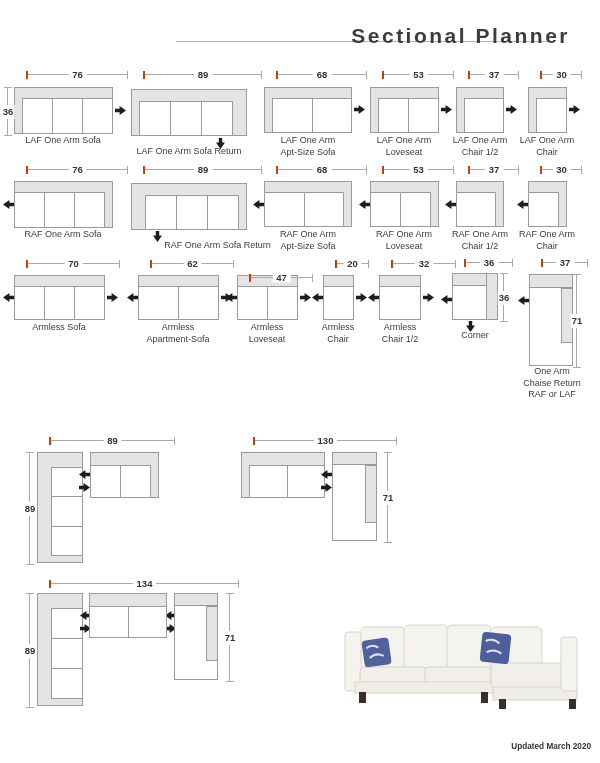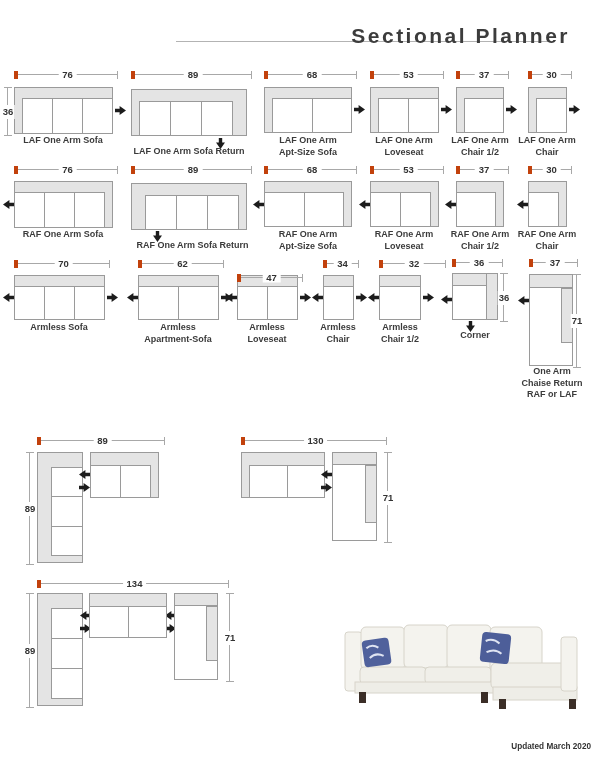--- a/index.html
+++ b/index.html
@@ -11,29 +11,29 @@
   .config-heading{position:absolute;left:55px;top:394px;font-size:17.5px;font-weight:bold;
          color:#2e2e2e;letter-spacing:0.2px;white-space:nowrap;}
   .piece{position:absolute;box-sizing:border-box;background:#e4e4e4;border:1px solid #9a9a9a;}
   .piece.white{background:#fff;}
   .grayblock{position:absolute;box-sizing:border-box;background:#e4e4e4;border:1px solid #9a9a9a;}
   .seat{position:absolute;box-sizing:border-box;background:#fff;border:1px solid #9a9a9a;display:flex;}
   .seat.h{flex-direction:column;}
   .cushion{flex:1;}
   .seat.v > .cushion + .cushion{border-left:1px solid #9a9a9a;}
   .seat.h > .cushion + .cushion{border-top:1px solid #9a9a9a;}
-  .hdim{position:absolute;height:8px;border-left:4px solid #c2410c;border-right:1px solid #a8a8a8;}
+  .hdim{position:absolute;height:8px;border-left:2px solid #c2410c;border-right:1px solid #a8a8a8;margin-left:12px;}
   .hdim::before{content:"";position:absolute;left:0;right:0;top:3px;border-top:1px solid #a8a8a8;}
   .hdim .lbl{position:absolute;left:50%;top:50%;transform:translate(-50%,-55%);background:#fff;
          padding:0 4px;font-size:9.5px;font-weight:bold;color:#333;line-height:10px;}
   .vdim{position:absolute;width:8px;border-top:1px solid #a8a8a8;border-bottom:1px solid #a8a8a8;}
   .vdim::before{content:"";position:absolute;top:0;bottom:0;left:3px;border-left:1px solid #a8a8a8;}
   .vdim .lbl{position:absolute;left:50%;top:50%;transform:translate(-50%,-50%);background:#fff;
          padding:2px 1px;font-size:9.5px;font-weight:bold;color:#333;line-height:10px;}
-  .cap{position:absolute;transform:translateX(-50%);font-size:9px;font-weight:bold;color:#3b3b3b;
+  .cap{position:absolute;transform:translateX(-50%);font-size:9px;font-weight:normal;color:#3b3b3b;
          line-height:11.5px;text-align:center;white-space:nowrap;}
   .cap span{display:block;}
   .arrow{position:absolute;width:11px;height:9px;}
   .arrow svg{display:block;width:11px;height:9px;}
   .arrow.dir-l svg{transform:scaleX(-1);}
   .arrow.dir-d svg{transform:rotate(90deg);}
   .footnote{position:absolute;left:10px;top:743px;font-size:7.6px;color:#5f5f5f;white-space:nowrap;}
   .updated{position:absolute;right:9px;top:742px;font-size:8.2px;font-weight:bold;color:#333;white-space:nowrap;}
   .photo{position:absolute;left:333px;top:597px;width:252px;height:113px;}
 </style>
@@ -180,21 +180,21 @@
         </div>
       </div>
       <div class="hdim" style="left: 131px; top: 166px; width: 116px;">
         <span class="lbl">89</span>
       </div>
       <div class="arrow dir-d" style="left: 152px; top: 232px;">
         <svg viewBox="0 0 11 9" xmlns="http://www.w3.org/2000/svg">
           <path d="M0 2.8 H4.6 V0 L11 4.5 L4.6 9 V6.2 H0 Z" fill="#1c1c1c"></path>
         </svg>
       </div>
-      <div class="cap" style="left: 179px; top: 240px; padding-left: 27px;">
+      <div class="cap" style="left: 204px; top: 240px; padding-left: 27px;">
         <span>RAF One Arm Sofa Return</span>
       </div>
       <div class="piece" style="left: 264px; top: 181px; width: 88px; height: 46px;">
         <div class="seat v" style="inset: 10px 7px -1px -1px;">
           <div class="cushion"></div>
           <div class="cushion"></div>
         </div>
       </div>
       <div class="hdim" style="left: 264px; top: 166px; width: 88px;">
         <span class="lbl">68</span>
@@ -328,21 +328,21 @@
       <div class="cap" style="left: 267px; top: 322px;">
         <span>Armless</span>
         <span>Loveseat</span>
       </div>
       <div class="piece" style="left: 323px; top: 275px; width: 31px; height: 45px;">
         <div class="seat v" style="inset: 10px -1px -1px;">
           <div class="cushion"></div>
         </div>
       </div>
       <div class="hdim" style="left: 323px; top: 260px; width: 31px;">
-        <span class="lbl">34</span>
+        <span class="lbl">20</span>
       </div>
       <div class="arrow dir-l" style="left: 312px; top: 293px;">
         <svg viewBox="0 0 11 9" xmlns="http://www.w3.org/2000/svg">
           <path d="M0 2.8 H4.6 V0 L11 4.5 L4.6 9 V6.2 H0 Z" fill="#1c1c1c"></path>
         </svg>
       </div>
       <div class="arrow dir-r" style="left: 356px; top: 293px;">
         <svg viewBox="0 0 11 9" xmlns="http://www.w3.org/2000/svg">
           <path d="M0 2.8 H4.6 V0 L11 4.5 L4.6 9 V6.2 H0 Z" fill="#1c1c1c"></path>
         </svg>

